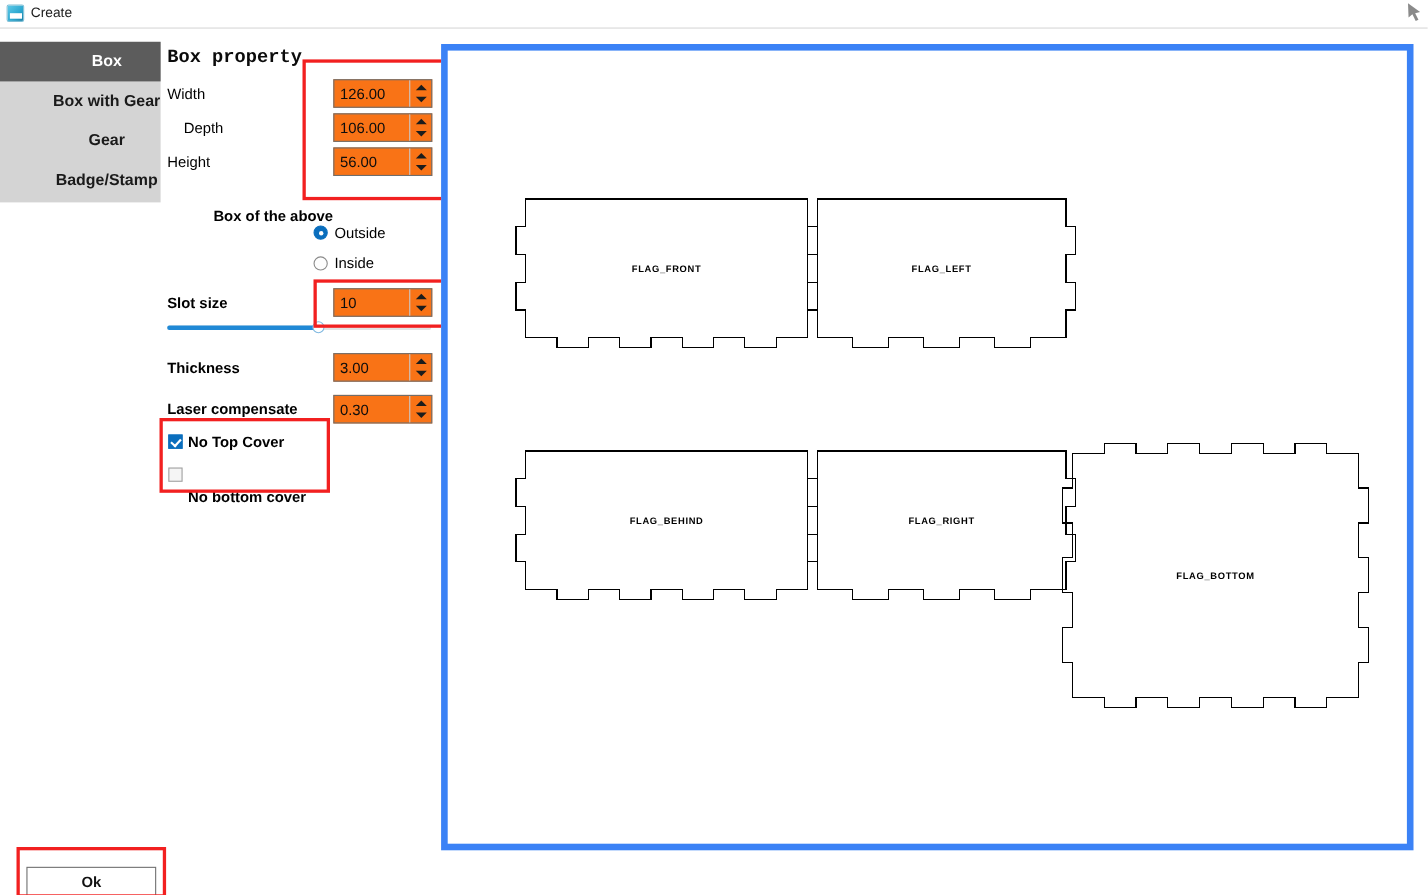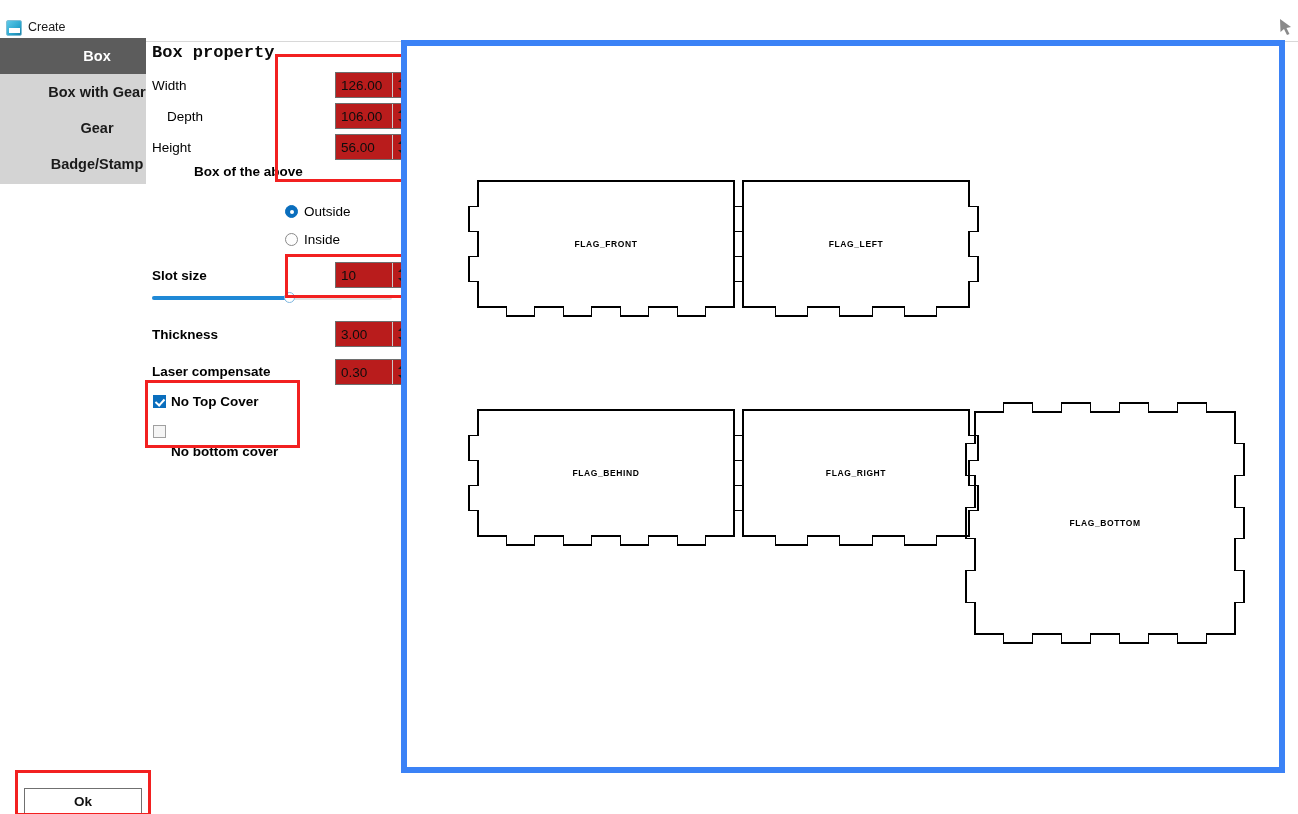--- a/index.html
+++ b/index.html
@@ -5,21 +5,21 @@
   html,body{margin:0;padding:0;}
   body{
     width:1298px;height:814px;overflow:hidden;
     background:#ffffff;
     font-family:"Liberation Sans",sans-serif;
     font-size:13px;color:#111;
     position:relative;
   }
   
   #titlebar{
-    position:absolute;left:0;top:16px;width:1298px;height:25px;
+    position:absolute;left:0;top:0;width:1298px;height:25px;
     background:#ffffff;border-bottom:1px solid #d8d8d8;
   }
   #titlebar .ticon{
     position:absolute;left:6px;top:4px;width:16px;height:16px;
     background:linear-gradient(135deg,#5ec9e8 0%,#2ba7cf 60%,#1c7fa5 100%);
     border:1px solid #7fbfd6;border-radius:2px;
     box-sizing:border-box;
   }
   #titlebar .ticon::after{
     content:"";position:absolute;left:2px;top:7px;width:11px;height:5px;
@@ -49,22 +49,22 @@
 
   
   #form{position:absolute;left:152px;top:40px;width:248px;height:420px;}
   .ptitle{
     position:absolute;left:0;top:3px;font-size:17px;font-weight:bold;color:#0b0b0b;font-family:Liberation Mono, monospace;
   }
   .lbl{position:absolute;font-size:13.5px;color:#000000;white-space:nowrap;}
   .lbl.b{font-weight:bold;}
 
   .spin{
-    position:absolute;width:78px;height:26px;
-    border:1px solid #6e6e6e;background:#b91c1c;box-sizing:border-box;margin-left:32px;
+    position:absolute;width:90px;height:26px;
+    border:1px solid #6e6e6e;background:#f97316;box-sizing:border-box;
   }
   .spin input{
     position:absolute;left:0;top:0;width:68px;height:24px;
     border:0;outline:0;background:transparent;padding-left:5px;
     font-family:"Liberation Sans",sans-serif;font-size:13.5px;color:#0d0d0d;
     box-sizing:border-box;
   }
   .spin .btns{
     position:absolute;right:0;top:0;width:20px;height:24px;
     border-left:1px solid #c9c9c9;box-sizing:border-box;
@@ -163,21 +163,21 @@
 
   <div class="lbl" style="left:0;top:100px;">Height</div>
   <div class="spin" style="left:151px;top:94px;">
     <input value="56.00" style="">
     <div class="btns">
       <div class="ar up"></div>
       <div class="ar dn"></div>
     </div>
   </div>
 
-  <div class="lbl b" style="left:0;top:124px;padding-left:42px;">Box of the above</div>
+  <div class="lbl b" style="left:0;top:149px;padding-left:42px;">Box of the above</div>
 
   <div class="radio on" style="left:133px;top:165px;"></div>
   <div class="lbl" style="left:152px;top:164px;">Outside</div>
 
   <div class="radio" style="left:133px;top:193px;"></div>
   <div class="lbl" style="left:152px;top:192px;">Inside</div>
 
   <div class="lbl b" style="left:0;top:228px;">Slot size</div>
   <div class="spin" style="left:151px;top:222px;">
     <input value="10" style="">

